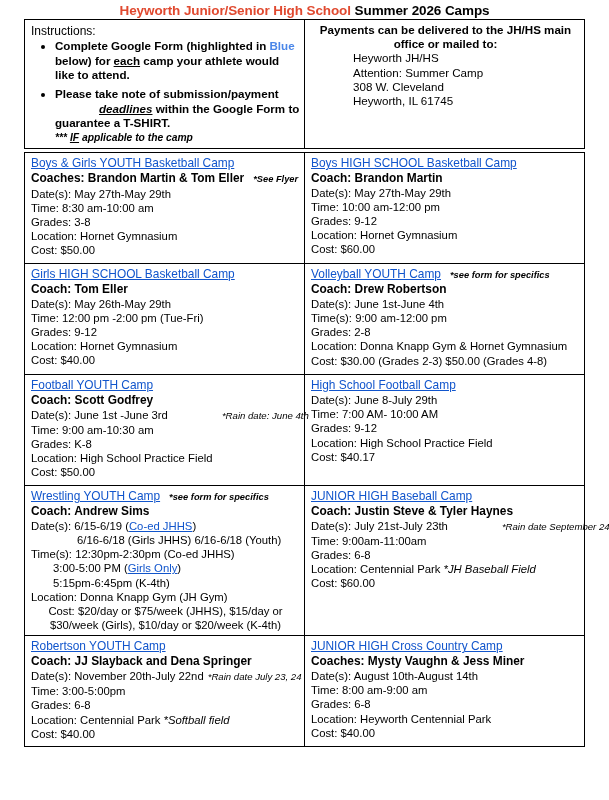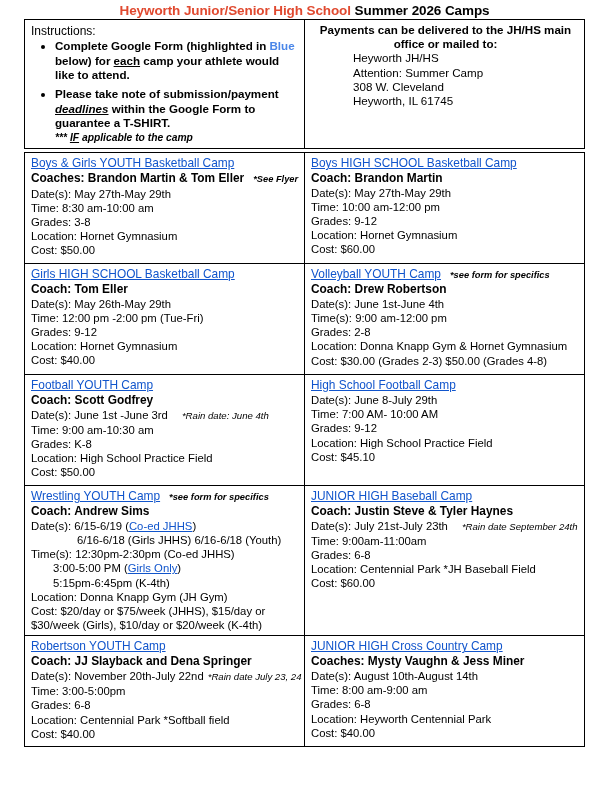--- a/index.html
+++ b/index.html
@@ -62,21 +62,21 @@
   }
   ul.instr li {
     font-size: 11.6px;
     font-weight: bold;
     line-height: 14.4px;
     margin-bottom: 5px;
   }
   ul.instr li:last-child { margin-bottom: 0; }
   .blue-word { color: #4a86e8; }
   .u { text-decoration: underline; }
-  .iu { font-style: italic; text-decoration: underline; }
+  .iu { font-style: italic; text-decoration: underline; margin-left: 44px; }
   .note-small {
     display: block;
     font-size: 10.3px;
     font-style: italic;
     font-weight: bold;
   }
   .note-small .u { text-decoration: underline; }
 
   
   .pay-line {
@@ -112,26 +112,27 @@
   .coach-line {
     font-weight: bold;
     font-size: 11.9px;
     line-height: 14.6px;
   }
   .detail-line {
     font-size: 11.3px;
     line-height: 14.2px;
     white-space: nowrap;
   }
-  .detail-line.wrap { white-space: normal; }
-  .ital { }
+  .detail-line.wrap { white-space: normal; text-align: center; }
+  .ital { font-style: italic; }
   .small-ital {
     font-size: 9.6px;
     font-style: italic;
     padding-left: 14px;
+    margin-left: 40px;
   }
   .small-ital2 {
     font-size: 9.6px;
     font-style: italic;
     padding-left: 4px;
   }
   .inline-link {
     color: #1155cc;
     text-decoration: underline;
     cursor: pointer;
@@ -225,21 +226,21 @@
         <div class="detail-line">Grades: K-8</div>
         <div class="detail-line">Location: High School Practice Field</div>
         <div class="detail-line">Cost: $50.00</div>
       </td>
       <td class="camp-cell">
         <div><span class="camp-title">High School Football Camp</span></div>
         <div class="detail-line">Date(s): June 8-July 29th</div>
         <div class="detail-line">Time: 7:00 AM- 10:00 AM</div>
         <div class="detail-line">Grades: 9-12</div>
         <div class="detail-line">Location: High School Practice Field</div>
-        <div class="detail-line">Cost: $45.10</div>
+        <div class="detail-line">Cost: $40.17</div>
       </td>
     </tr>
 
     <tr>
       <td class="camp-cell">
         <div><span class="camp-title">Wrestling YOUTH Camp</span><span class="camp-aside">*see form for specifics</span></div>
         <div class="coach-line">Coach: Andrew Sims</div>
         <div class="detail-line"><span>Date(s): 6/15-6/19 (</span><span class="inline-link">Co-ed JHHS</span><span>)</span></div>
         <div class="detail-line indent-sub">6/16-6/18 (Girls JHHS)  6/16-6/18 (Youth)</div>
         <div class="detail-line">Time(s): 12:30pm-2:30pm (Co-ed JHHS)</div>

